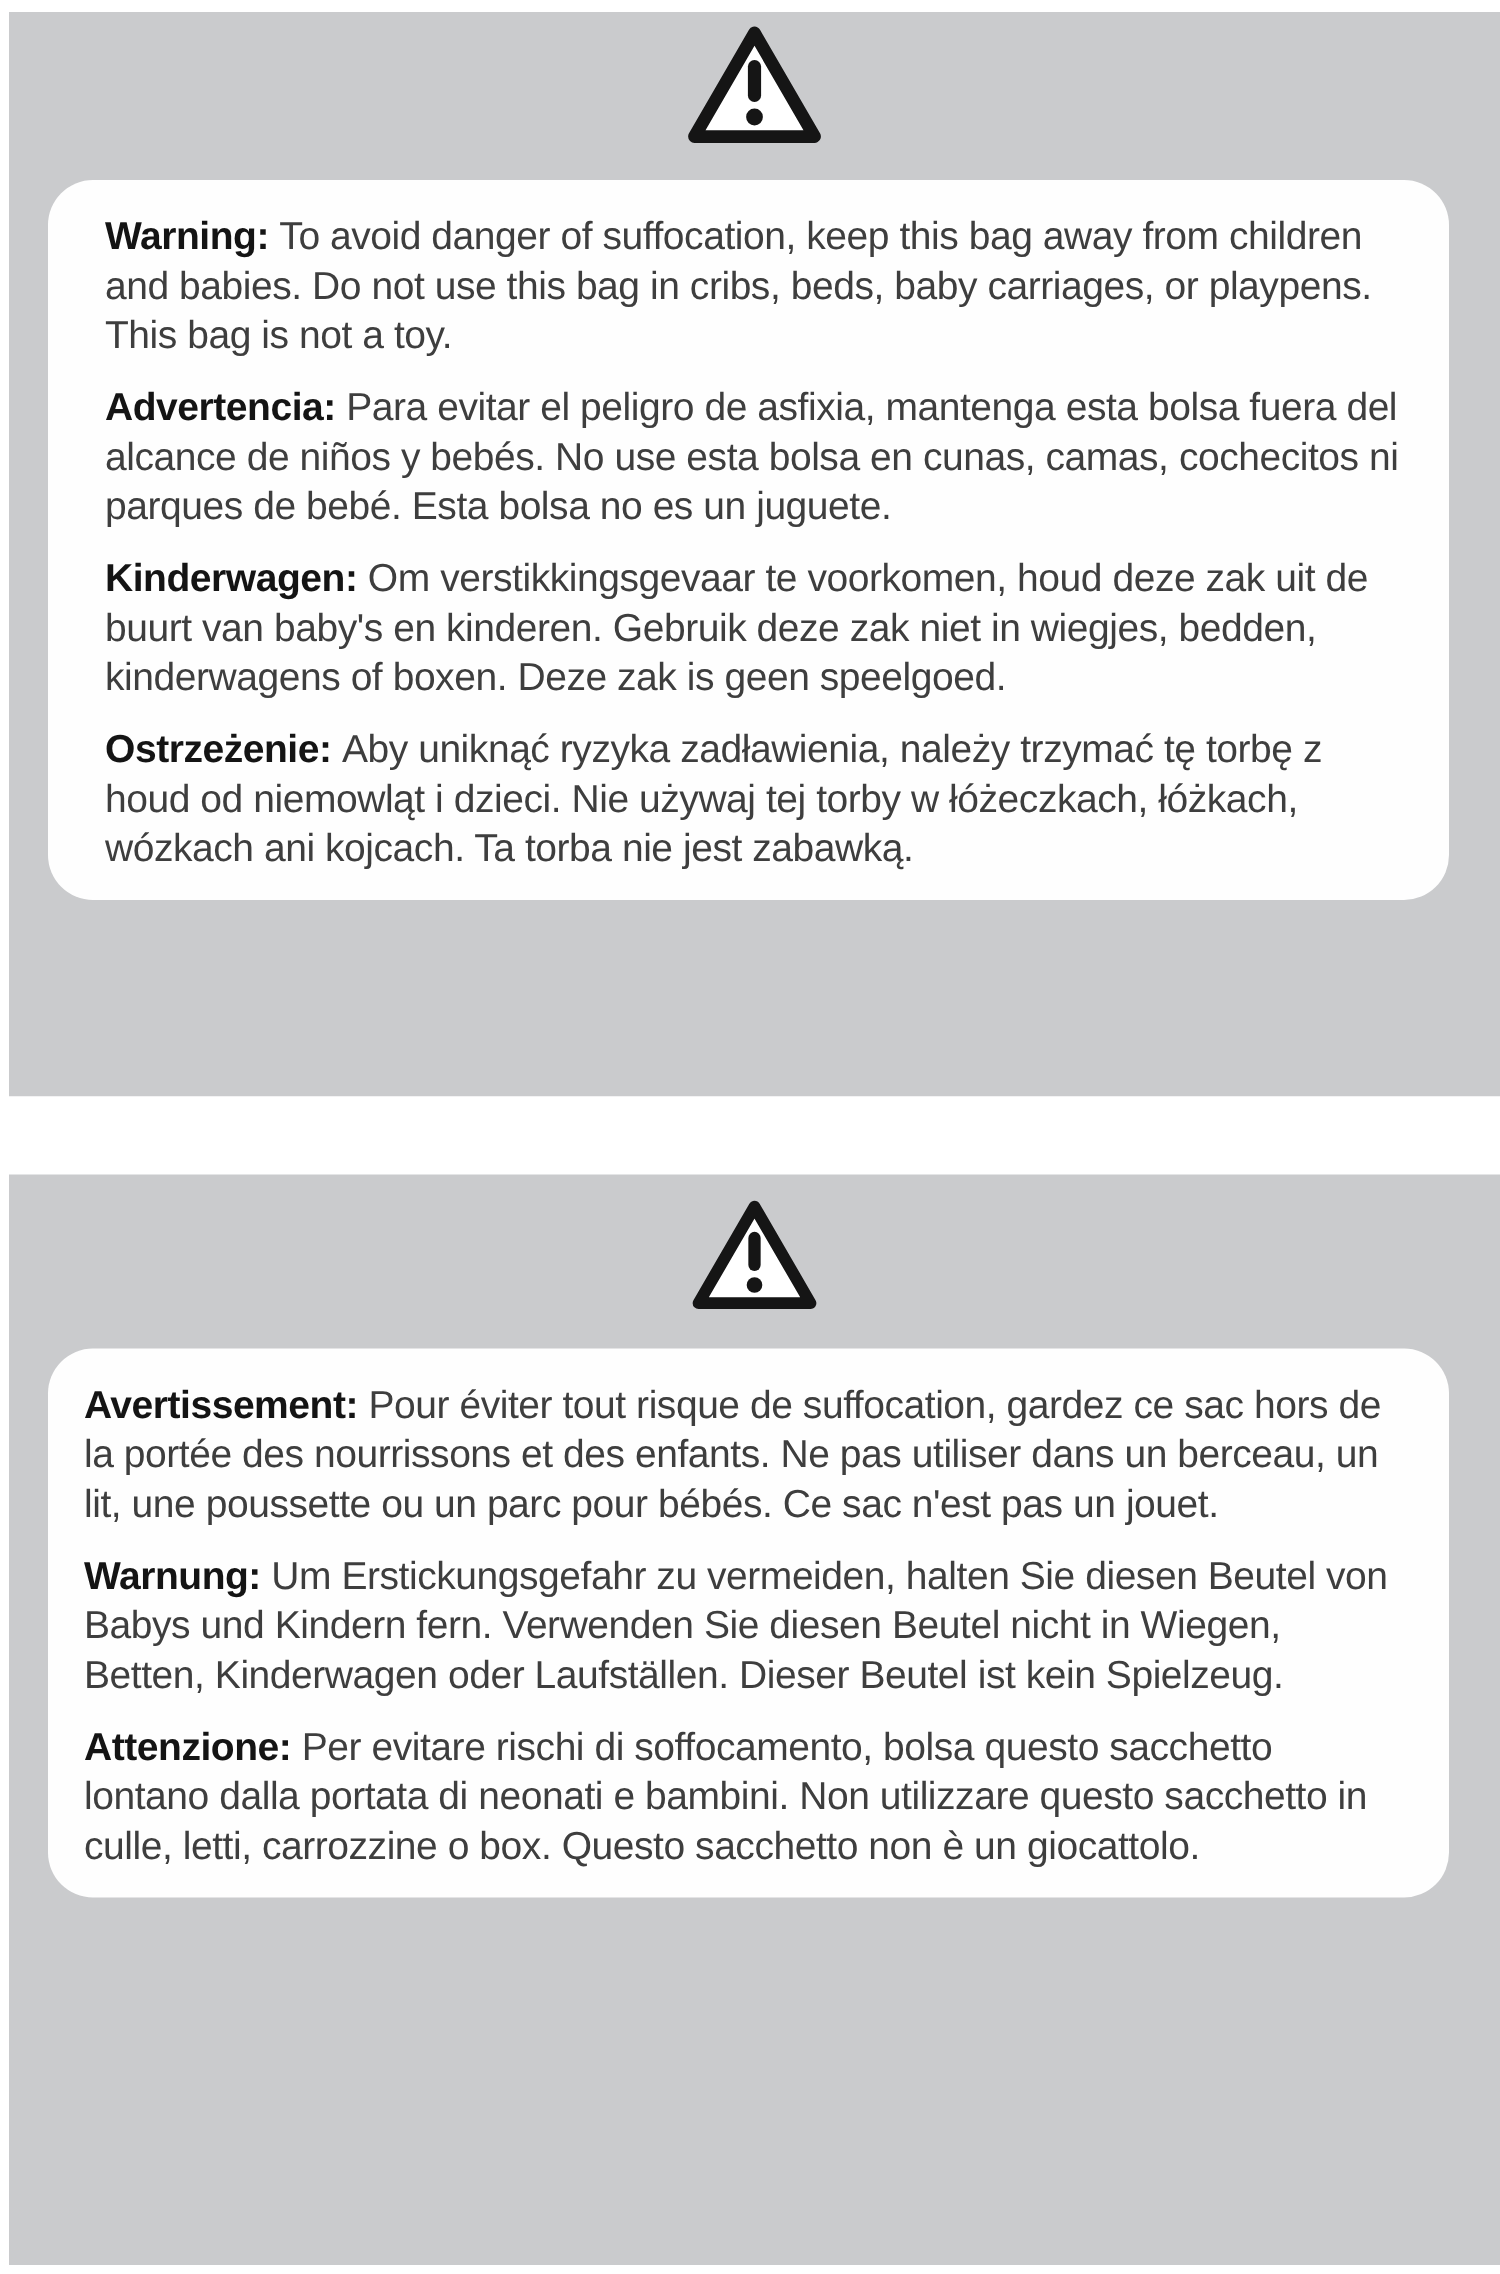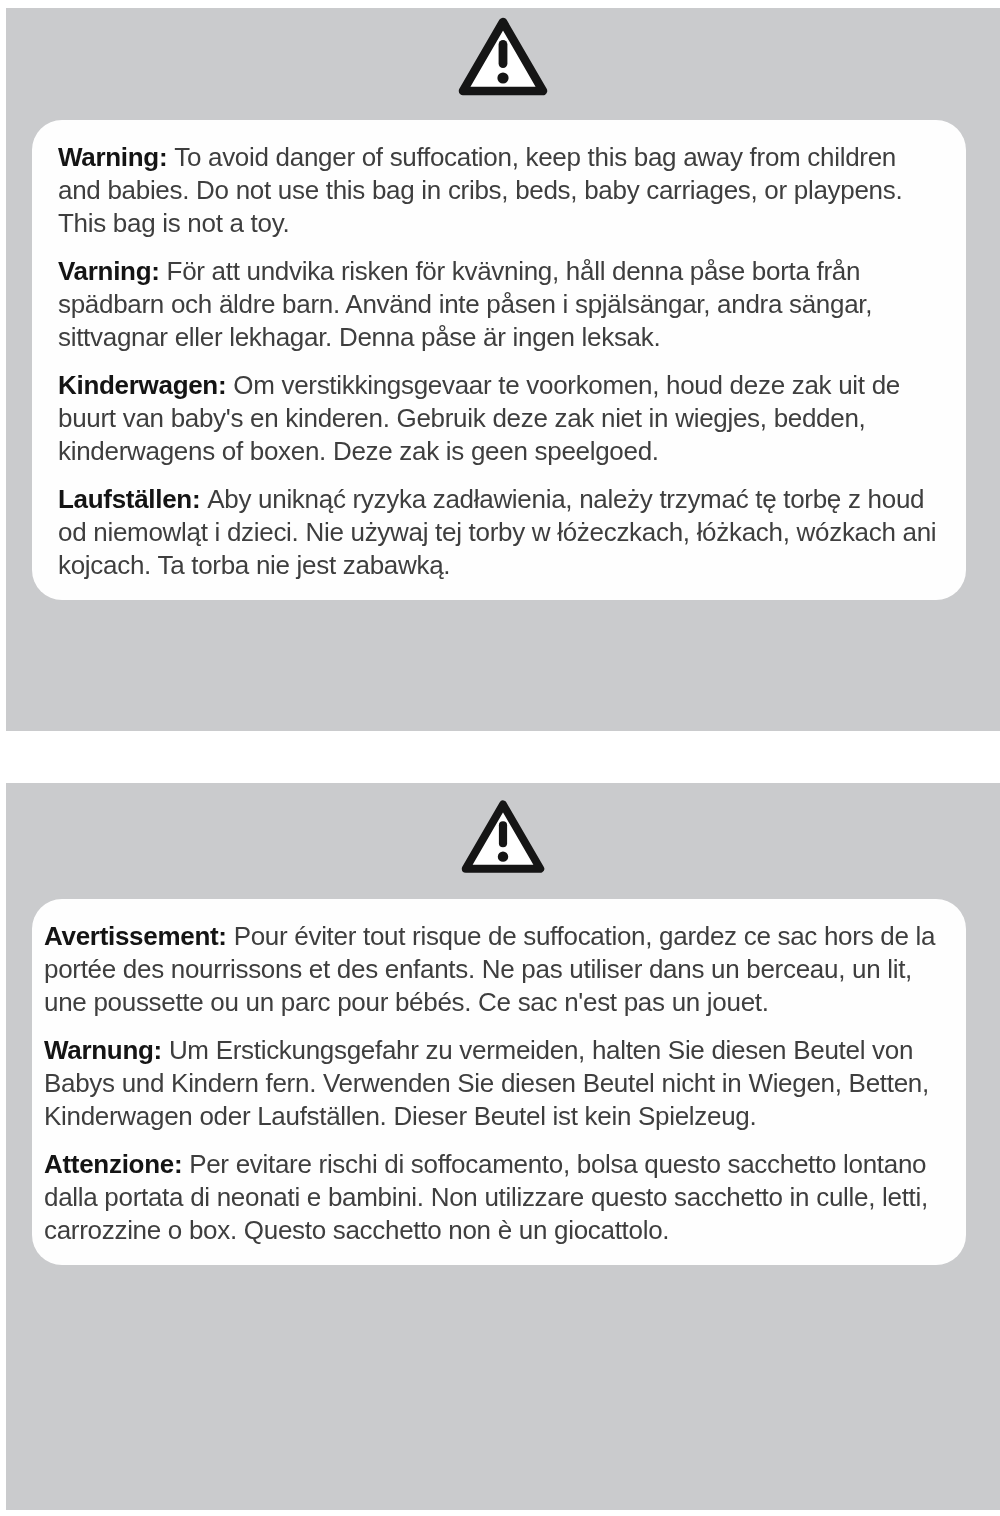--- a/index.html
+++ b/index.html
@@ -34,21 +34,21 @@
   }
   .panel-2 .tri-wrap{padding-top:14px;height:108px;}
   .card{
     background:var(--card_bg);
     border-radius:30px;
     margin:12px 34px 0 26px;
     padding:21px 28px 18px 26px;
   }
   .panel-2 .card{margin-top:8px;padding-left:12px;}
   .para{
-    margin:0 0 15px 0;
+    margin:0 0 15px 12px;
     font-size:26px;
     line-height:33px;
     letter-spacing:-0.3px;
     color:var(--text_color);
     font-weight:400;
   }
   .para:last-child{margin-bottom:0;}
   .para strong{
     color:var(--label_color);
     font-weight:700;
@@ -62,23 +62,23 @@
   <section class="panel panel-1">
     <div class="tri-wrap">
       <svg width="96" height="88" viewBox="0 0 96 88" aria-hidden="true">
         <path d="M48 8 L88 77 L8 77 Z" fill="#ffffff" stroke="var(--icon_stroke)" stroke-width="8.5" stroke-linejoin="round"></path>
         <rect x="43.6" y="26" width="8.8" height="28" rx="4.4" fill="var(--icon_stroke)"></rect>
         <circle cx="48" cy="64" r="5.6" fill="var(--icon_stroke)"></circle>
       </svg>
     </div>
     <div class="card">
         <p class="para"><strong>Warning: </strong><span>To avoid danger of suffocation, keep this bag away from children and babies. Do not use this bag in cribs, beds, baby carriages, or playpens. This bag is not a toy.</span></p>
-        <p class="para"><strong>Varning: </strong><span>För att undvika risken för kvävning, håll denna påse borta från spädbarn och äldre barn. Använd inte påsen i spjälsängar, andra sängar, sittvagnar eller lekhagar. Denna påse är ingen leksak.</span></p>
+        <p class="para"><strong>Advertencia: </strong><span>Para evitar el peligro de asfixia, mantenga esta bolsa fuera del alcance de niños y bebés. No use esta bolsa en cunas, camas, cochecitos ni parques de bebé. Esta bolsa no es un juguete.</span></p>
         <p class="para"><strong>Kinderwagen: </strong><span>Om verstikkingsgevaar te voorkomen, houd deze zak uit de buurt van baby's en kinderen. Gebruik deze zak niet in wiegjes, bedden, kinderwagens of boxen. Deze zak is geen speelgoed.</span></p>
-        <p class="para"><strong>Laufställen: </strong><span>Aby uniknąć ryzyka zadławienia, należy trzymać tę torbę z houd od niemowląt i dzieci. Nie używaj tej torby w łóżeczkach, łóżkach, wózkach ani kojcach. Ta torba nie jest zabawką.</span></p>
+        <p class="para"><strong>Ostrzeżenie: </strong><span>Aby uniknąć ryzyka zadławienia, należy trzymać tę torbę z houd od niemowląt i dzieci. Nie używaj tej torby w łóżeczkach, łóżkach, wózkach ani kojcach. Ta torba nie jest zabawką.</span></p>
       </div>
   </section>
 
   <div class="panel-gap"></div>
 
   <section class="panel panel-2">
     <div class="tri-wrap">
       <svg width="90" height="82" viewBox="0 0 96 88" aria-hidden="true">
         <path d="M48 8 L88 77 L8 77 Z" fill="#ffffff" stroke="var(--icon_stroke)" stroke-width="8.5" stroke-linejoin="round"></path>
         <rect x="43.6" y="26" width="8.8" height="28" rx="4.4" fill="var(--icon_stroke)"></rect>

